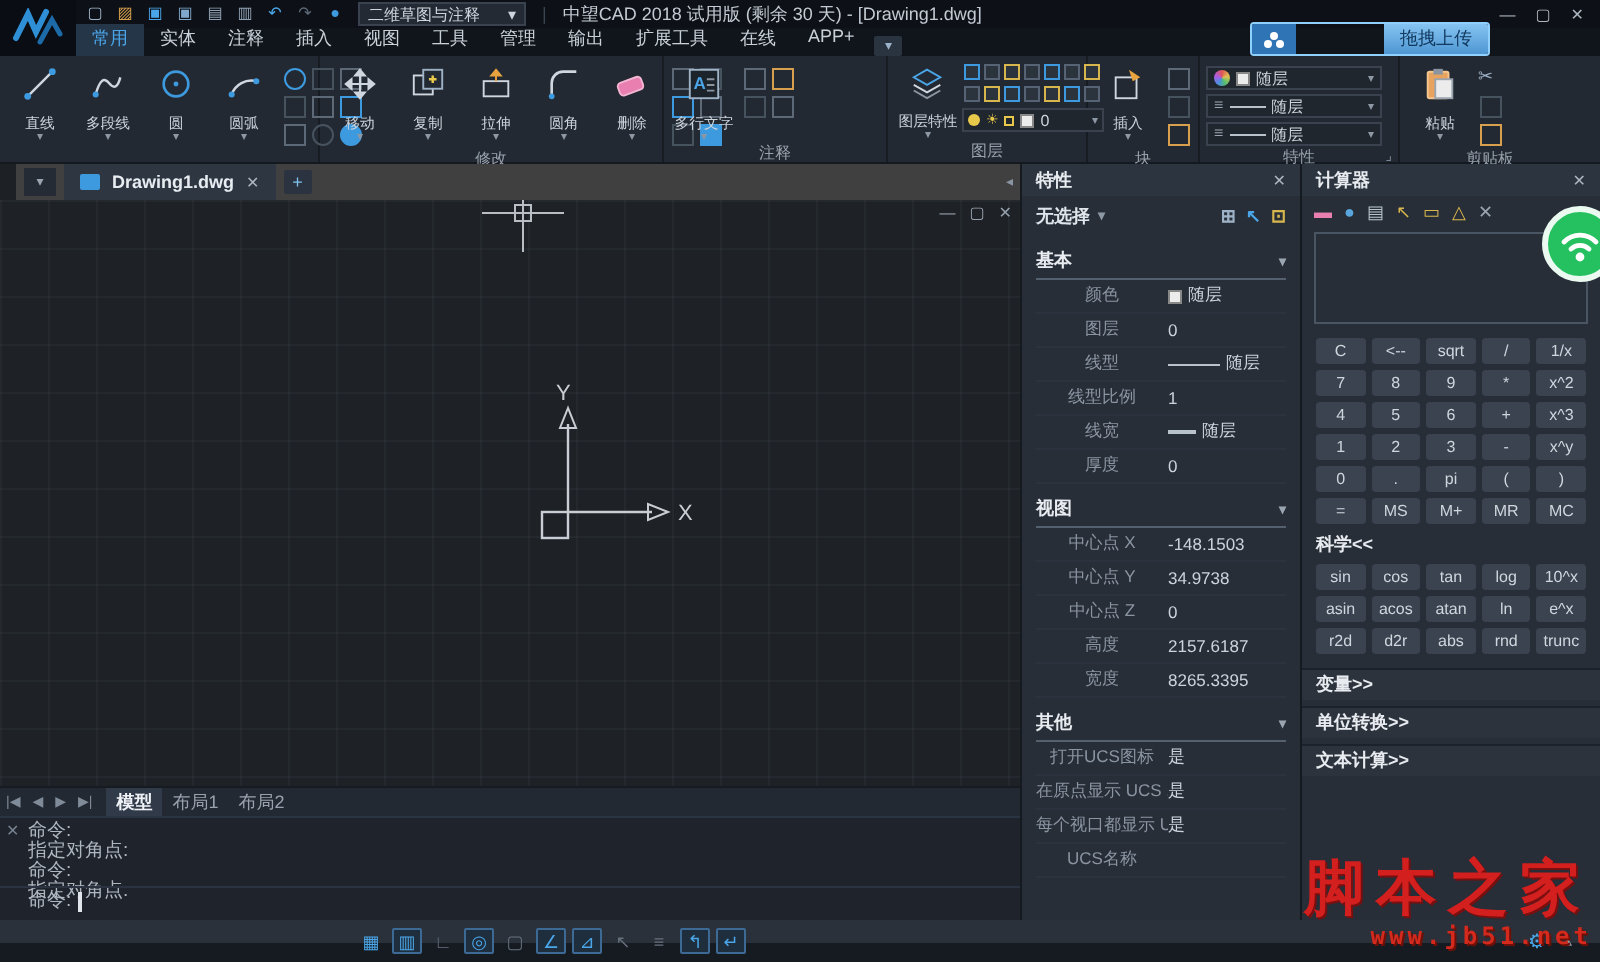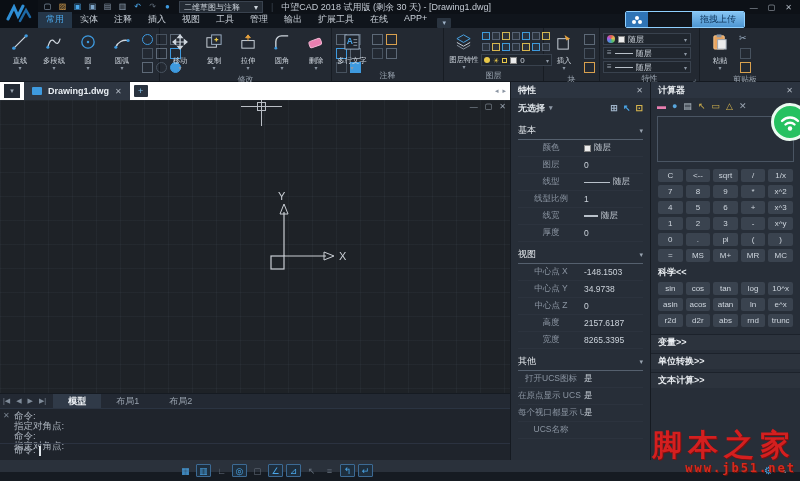--- a/index.html
+++ b/index.html
@@ -56,21 +56,21 @@
   .sw{width:7px;height:7px;background:#ececec;border:1px solid #888;}
   .layers-col{display:flex;flex-direction:column;}
   .proprows{display:flex;flex-direction:column;gap:2px;padding-top:2px;}
   .proprow{display:flex;align-items:center;gap:3px;height:12px;background:#20262e;border:1px solid #39424e;width:88px;padding:0 3px;font-size:8px;color:#ccd3db;}
   .proprow .dash{flex:0 0 18px;height:1px;background:#b9c1ca;}
   .proprow .dd2{margin-left:auto;color:#8d98a5;font-size:6px;}
   .cwheel{width:8px;height:8px;border-radius:50%;background:conic-gradient(#e05555,#e0c055,#56c06a,#4a8ee0,#b05ce0,#e05555);}
   .eqg{color:#9aa5b1;font-size:8px;line-height:1;}
 
   
-  .docbar{position:absolute;left:0;top:82px;width:510px;height:18px;background:#ffffff;display:flex;align-items:center;}
+  .docbar{position:absolute;left:8px;top:82px;width:510px;height:18px;background:#404040;display:flex;align-items:center;}
   .doc-dd{width:16px;height:14px;background:#242b35;margin:0 4px;display:flex;align-items:center;justify-content:center;color:#9aa5b1;font-size:7px;}
   .doctab{display:flex;align-items:center;gap:6px;background:#2e3642;height:18px;padding:0 8px;font-size:9px;color:#e8edf2;font-weight:bold;}
   .doctab .prn{width:10px;height:8px;background:#3e9adf;border-radius:1px;}
   .doctab .x{color:#aeb6c0;font-weight:normal;font-size:8px;}
   .newdoc{width:14px;height:12px;background:#2a333f;margin-left:4px;color:#7fc0ea;font-size:9px;display:flex;align-items:center;justify-content:center;border-radius:1px;}
   .docbar-right{margin-left:auto;display:flex;gap:4px;padding-right:4px;color:#8a94a2;font-size:7px;}
 
   
   .canvas{position:absolute;left:0;top:100px;width:510px;height:293px;background:#1e2227;overflow:hidden;
     background-image:repeating-linear-gradient(to right,rgba(130,150,170,.06) 0 1px,transparent 1px 24px),
@@ -84,41 +84,41 @@
   
   .props,.calc{position:absolute;top:82px;height:378px;background:#272e38;border-left:1px solid #151a21;display:flex;flex-direction:column;}
   .props{left:510px;width:140px;}
   .calc{left:650px;width:150px;}
   .phead{height:16px;background:#2c3440;display:flex;align-items:center;padding:0 7px;font-size:9px;font-weight:bold;color:#e8ecf0;flex:0 0 auto;}
   .phead .x{margin-left:auto;color:#aeb6c0;font-weight:normal;font-size:8px;}
   .selrow{display:flex;align-items:center;height:20px;padding:0 7px;font-size:9px;font-weight:bold;color:#dfe5ea;gap:4px;flex:0 0 auto;}
   .selrow .dd{color:#8d98a5;font-size:7px;}
   .selicons{margin-left:auto;display:flex;gap:5px;font-size:9px;}
   .sect{margin:6px 7px 0;flex:0 0 auto;}
-  .secthead{display:flex;align-items:center;font-size:9px;font-weight:normal;color:#e8ecf0;border-bottom:1px solid #55606e;padding-bottom:2px;}
+  .secthead{display:flex;align-items:center;font-size:9px;font-weight:bold;color:#e8ecf0;border-bottom:1px solid #55606e;padding-bottom:2px;}
   .secthead .dd{margin-left:auto;color:#9aa5b1;font-size:7px;}
   .prow{display:flex;align-items:center;height:17px;font-size:8.5px;border-bottom:1px solid #2c333e;text-align:center;}
   .prow .pl{flex:0 0 66px;color:#8b95a2;white-space:nowrap;overflow:hidden;}
   .prow .pv{color:#ccd3db;display:flex;align-items:center;gap:3px;white-space:nowrap;}
   .pv .sw2{width:7px;height:7px;background:#ececec;border:1px solid #888;}
   .pv .ln{width:26px;height:1px;background:#b9c1ca;}
   .pv .ln2{width:14px;height:2px;background:#b9c1ca;}
 
   
   .calcbar{display:flex;align-items:center;gap:6px;height:16px;padding:0 6px;font-size:9px;flex:0 0 auto;}
   .calcdisp{margin:2px 6px 6px;height:46px;background:#272e38;border:1px solid #4a5563;flex:0 0 auto;}
   .calcsect{font-size:9px;font-weight:bold;color:#e8ecf0;padding:3px 7px 2px;flex:0 0 auto;}
   .grid5{display:grid;grid-template-columns:repeat(5,1fr);gap:3px;margin:1px 7px 4px;flex:0 0 auto;}
   .cbtn{height:13px;background:#3a434f;border-radius:2px;color:#cfd6de;font-size:8px;display:flex;align-items:center;justify-content:center;cursor:default;}
   .cbar{height:16px;margin-top:3px;background:#2c333d;border-top:1px solid #1c222b;display:flex;align-items:center;padding:0 7px;font-size:9px;font-weight:bold;color:#e8ecf0;flex:0 0 auto;}
 
   
   .modeltabs{position:absolute;left:0;top:393px;width:510px;height:15px;background:#232933;display:flex;align-items:center;font-size:9px;border-top:1px solid #161b22;}
   .mnav{color:#7f8b99;font-size:7px;margin:0 3px;}
-  .mtab{padding:1px 15px;color:#98a2ae;cursor:default;}
+  .mtab{padding:1px 5px;color:#98a2ae;cursor:default;}
   .mtab.active{background:#303a48;color:#eef2f6;font-weight:bold;}
 
   
   .cmd{position:absolute;left:0;top:408px;width:510px;height:52px;background:#1f242c;border-top:1px solid #2b3442;font-family:"DejaVu Sans Mono",monospace;font-size:9.5px;color:#aeb6c0;}
   .cmd .closex{position:absolute;left:3px;top:2px;color:#77818e;font-size:8px;}
   .cmdlines{padding:2px 0 0 14px;line-height:10px;}
   .cmdprompt{position:absolute;left:14px;bottom:3px;display:flex;align-items:center;}
   .cursor{display:inline-block;width:2px;height:10px;background:#dfe5ea;margin-left:3px;}
   .cmddiv{position:absolute;left:0;bottom:16px;width:100%;height:1px;background:#2b3240;}
 

